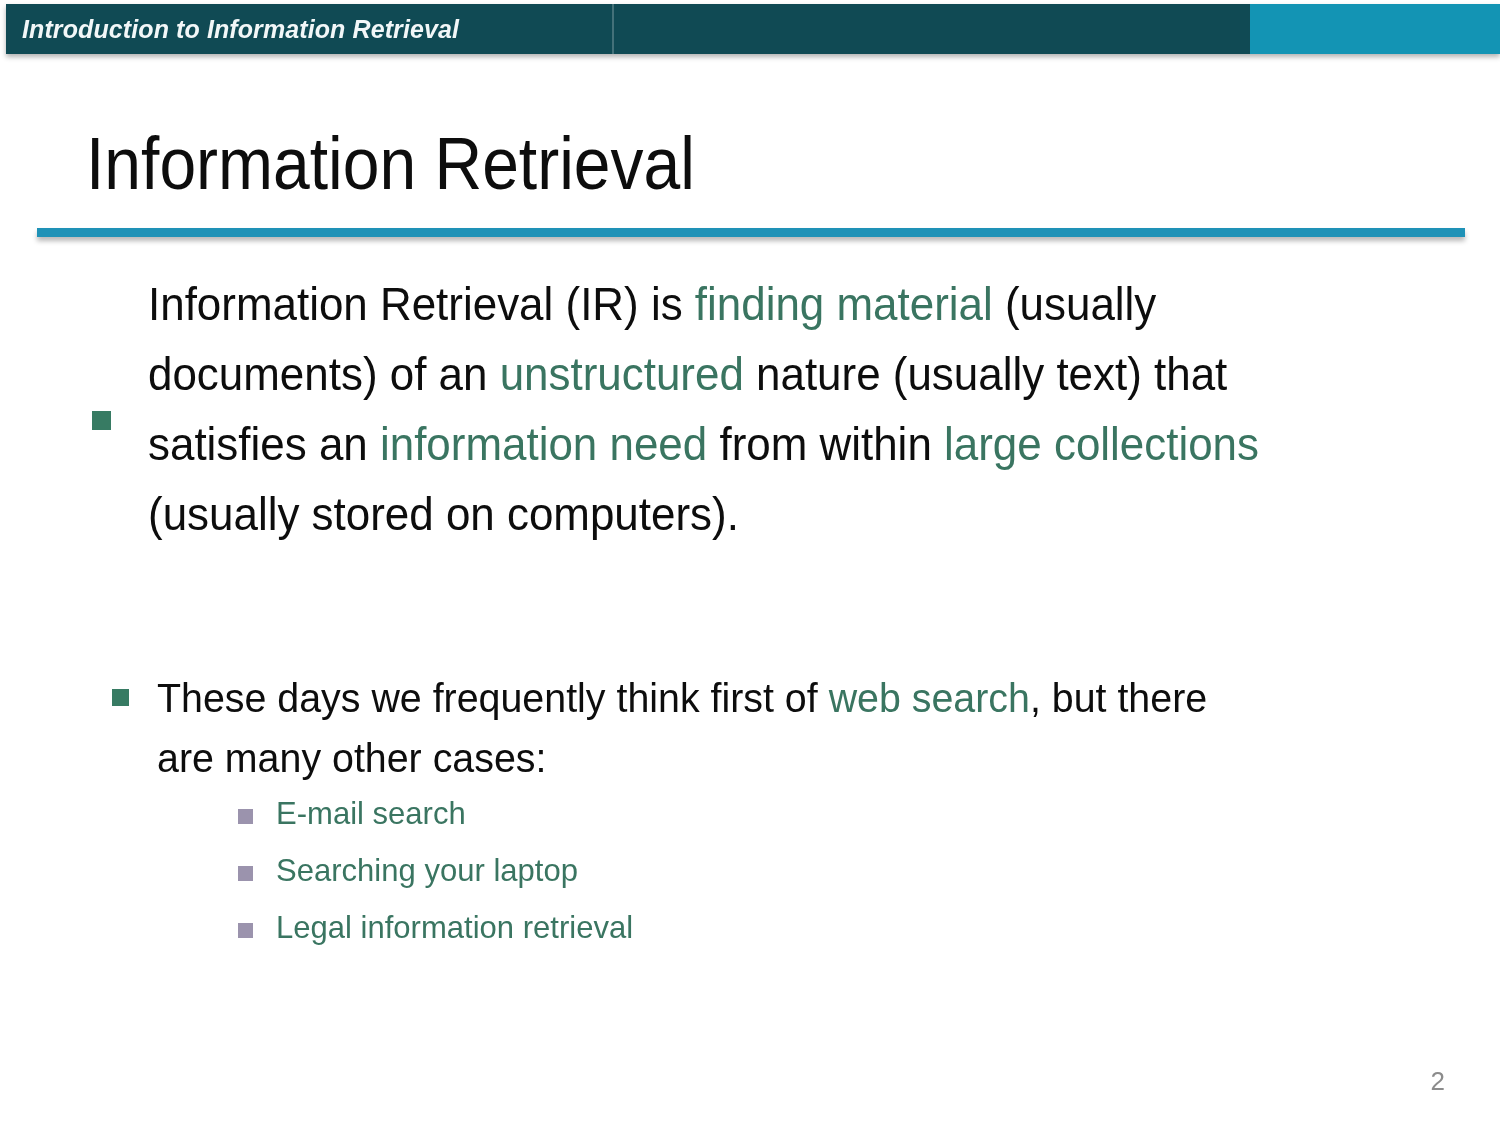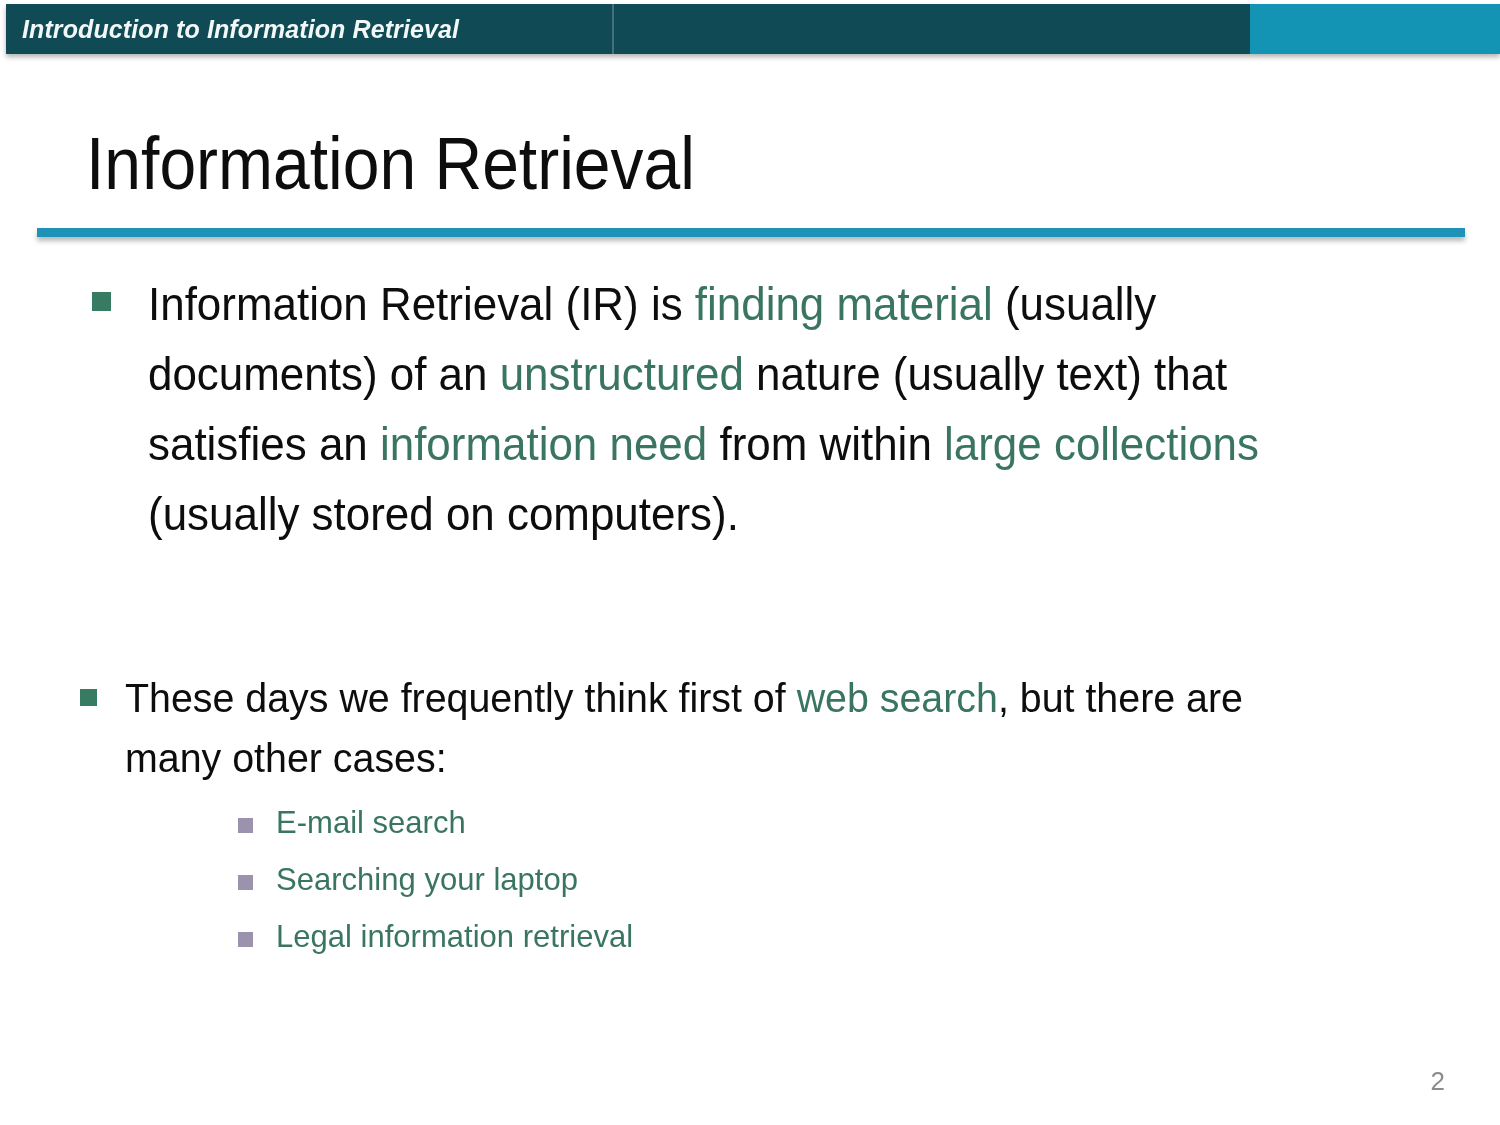--- a/index.html
+++ b/index.html
@@ -102,60 +102,61 @@
   .sq {
     flex: none;
     display: inline-block;
   }
 
   
   .lvl1 {
     padding-left: 92px;
     padding-right: 110px;
     margin-bottom: 0;
+    align-items: center;
   }
   .lvl1 .sq {
     width: 19px;
     height: 19px;
     background: #377b63;
     margin-top: 22px;
     margin-right: 37px;
   }
   .lvl1 .txt {
     font-size: 46px;
     line-height: 1.52;
     color: #0d0d0d;
     transform: scaleX(0.955);
     transform-origin: left top;
   }
 
   
   .lvl2 {
-    padding-left: 80px;
+    padding-left: 112px;
     padding-right: 180px;
     margin-top: 118px;
   }
   .lvl2 .sq {
     width: 17px;
     height: 17px;
     background: #377b63;
     margin-top: 21px;
     margin-right: 28px;
   }
   .lvl2 .txt {
     font-size: 41px;
     line-height: 1.48;
     color: #0d0d0d;
     transform: scaleX(0.96);
     transform-origin: left top;
   }
 
   
   #lvl3-list {
-    margin-top: 14px;
+    margin-top: 5px;
     padding-left: 238px;
   }
   .lvl3 {
     align-items: flex-start;
     margin-bottom: 18px;
   }
   .lvl3 .sq {
     width: 15px;
     height: 15px;
     background: #9b93ad;

